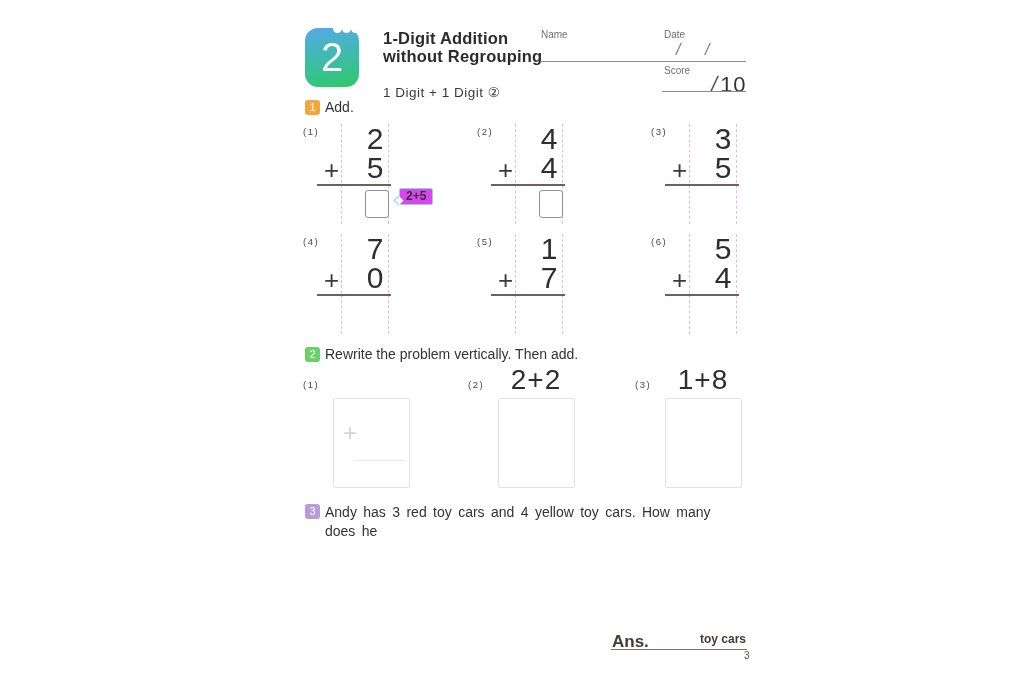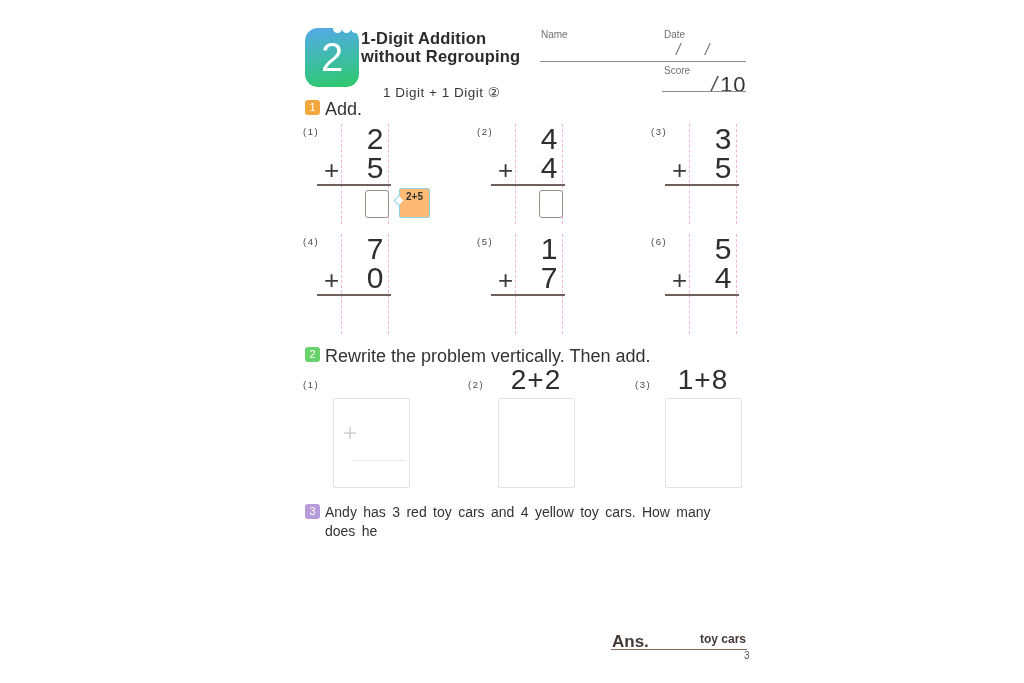--- a/index.html
+++ b/index.html
@@ -9,56 +9,56 @@
   *{margin:0;padding:0;box-sizing:border-box;}
   body{background:#fff;font-family:"Liberation Sans",sans-serif;}
   .canvas{position:relative;width:1024px;height:683px;background:#fff;overflow:hidden;color:#2e2e2e;}
 
   
   .unit-badge{position:absolute;left:305px;top:28px;width:54px;height:59px;border-radius:13px;
     background:linear-gradient(172deg,#55a9e8 0%,#3cbda4 55%,#2fc969 100%);}
   .unit-badge .bite{position:absolute;width:9px;height:9px;border-radius:50%;background:#fff;top:-4px;}
   .bite.b1{left:28px}.bite.b2{left:37px}.bite.b3{left:46px}
   .unit-num{position:absolute;left:0;top:6px;width:100%;text-align:center;font-size:40px;line-height:46px;color:#fff;}
-  .title1,.title2{position:absolute;left:361px;font-size:16.5px;font-weight:bold;color:#2b2b2b;letter-spacing:0.2px;}
+  .title1,.title2{position:absolute;left:383px;font-size:16.5px;font-weight:bold;color:#2b2b2b;letter-spacing:0.2px;}
   .title1{top:29px}.title2{top:47px}
   .subtitle{position:absolute;left:383px;top:84px;font-size:13.5px;color:#3a3a3a;letter-spacing:0.5px;}
   .field-label{position:absolute;font-size:10px;color:#707070;text-align:center;}
   .name-label{left:541px;top:29px}.date-label{left:664px;top:29px}.score-label{left:664px;top:65px}
   .rule{position:absolute;border-top:1px solid #8c8c8c;}
   .name-line{left:540px;top:61px;width:206px;}
   .score-line{left:662px;top:91px;width:84px;}
   .date-slash{position:absolute;top:41px;font-size:16px;color:#7a7a7a;font-style:italic;}
   .ds1{left:676px}.ds2{left:705px}
   .score-value{position:absolute;left:711px;top:72px;font-size:22px;color:#333;letter-spacing:1px;}
   .score-value .sslash{font-style:italic;color:#555;margin-right:2px;}
 
   
   .sec-badge{position:absolute;width:15px;height:15px;border-radius:3px;color:#fff;
     font-size:11px;line-height:15px;text-align:center;}
   .sec1-badge{left:305px;top:100px;background:var(--badge1);}
   .sec2-badge{left:305px;top:347px;background:var(--badge2);}
   .sec3-badge{left:305px;top:504px;background:var(--badge3);}
-  .sec-instruction{position:absolute;font-size:18px;color:#333;}
+  .sec-instruction{position:absolute;font-size:14px;color:#333;}
   .sec1-text{left:325px;top:99px;}
   .sec2-text{left:325px;top:346px;}
 
   
   .s1-problem{position:absolute;width:95px;height:100px;}
   .plabel{position:absolute;left:0;top:2px;font-size:9.5px;letter-spacing:1.5px;color:#4a4a4a;}
   .guide{position:absolute;top:0;height:100px;width:0;border-left:1.5px dashed var(--guide-pink);}
   .guide-l{left:38px}.guide-r{left:85px}
   .num{position:absolute;left:47px;width:50px;text-align:center;font-size:30px;line-height:34px;color:#2e2e2e;}
   .num-top{top:-2px}.num-bot{top:27px}
   .plus{position:absolute;left:21px;top:33px;font-size:26px;line-height:26px;color:#3a3a3a;}
   .ansline{position:absolute;left:14px;top:60px;width:74px;border-top:2px solid var(--answer-rule);}
   .ansbox{position:absolute;left:62px;top:66px;width:24px;height:28px;border:1.4px solid #97908d;
     border-radius:3px;background:#fff;}
-  .callout{position:absolute;left:96px;top:64px;height:30px;line-height:15px;padding:0 6px;
-    border:1.4px solid var(--callout-border);border-radius:2px;background:#fdba74;font-size:10px;
+  .callout{position:absolute;left:96px;top:64px;height:17px;line-height:15px;padding:0 6px;
+    border:1.4px solid var(--callout-border);border-radius:2px;background:#d946ef;font-size:12px;
     font-weight:bold;color:#333;white-space:nowrap;}
   .callout-tail{position:absolute;left:-5px;top:8px;width:7px;height:7px;background:#fff;
     border-left:1.4px solid var(--callout-border);border-bottom:1.4px solid var(--callout-border);
     transform:rotate(45deg);}
 
   
   .s2-problem{position:absolute;width:120px;height:125px;}
   .s2-label{position:absolute;left:0;top:13px;font-size:9.5px;letter-spacing:1.5px;color:#4a4a4a;}
   .s2-expr{position:absolute;left:18px;top:-2px;width:100px;text-align:center;font-size:28px;
     line-height:32px;color:#2e2e2e;letter-spacing:1px;}

